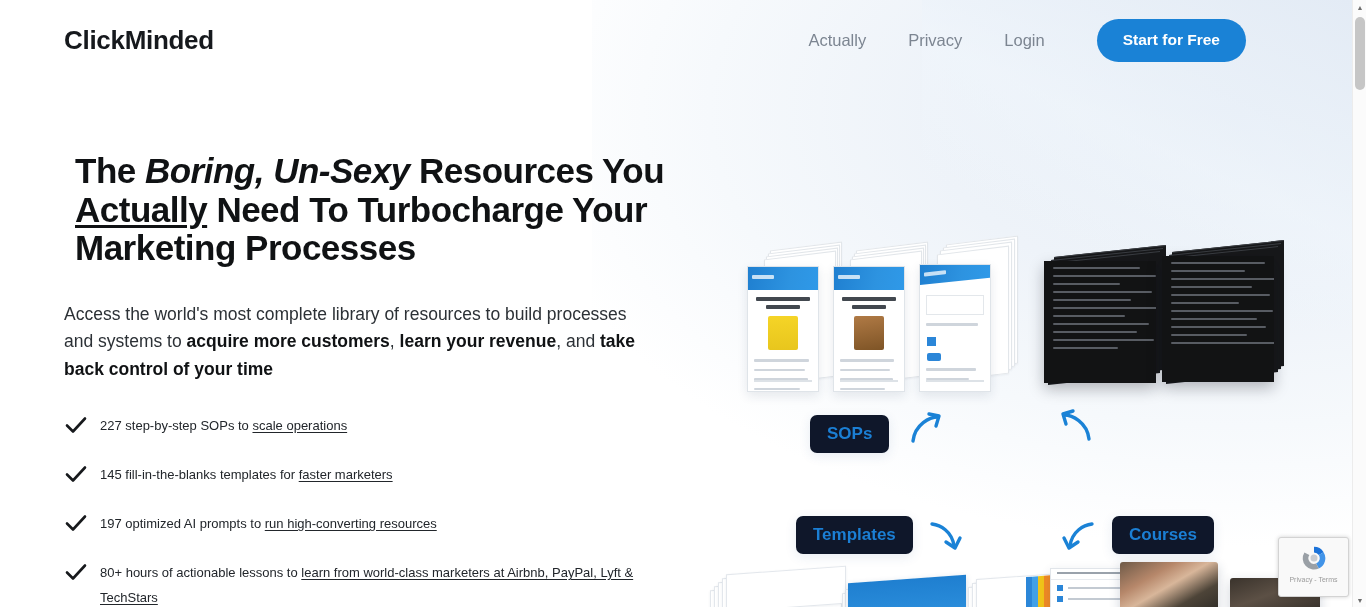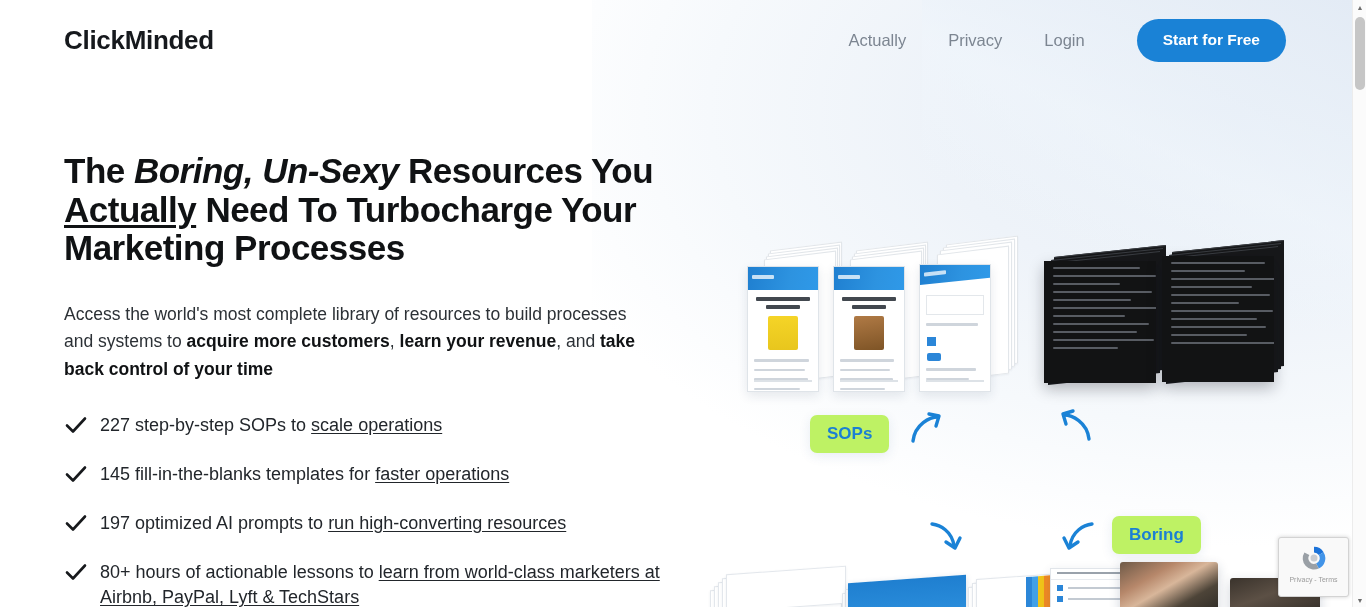--- a/index.html
+++ b/index.html
@@ -29,21 +29,21 @@
     top: 0; right: 14px; width: 430px; height: 330px;
     background: linear-gradient(205deg, #e3ebf5 0%, rgba(240,246,252,0.55) 45%, rgba(255,255,255,0) 72%);
     pointer-events: none;
   }
 
   
   .header {
     position: absolute; top: 0; left: 0;
     width: 1352px; height: 80px;
     display: flex; align-items: center;
-    padding: 0 66px 0 64px;
+    padding: 0 106px 0 64px;
     z-index: 20;
   }
   .logo {
     font-size: 26px; font-weight: 700; color: #16191d;
     letter-spacing: -0.3px;
   }
   .nav {
     margin-left: auto;
     display: flex; align-items: center; gap: 0;
   }
@@ -69,20 +69,21 @@
     left: 64px; top: 152px;
     width: 610px;
     z-index: 10;
   }
   .headline {
     font-size: 35px;
     line-height: 38.5px;
     font-weight: 800;
     color: #101214;
     letter-spacing: -0.5px;
+    margin-left: 11px;
   }
   .headline .ital { font-style: italic; }
   .headline .und  { text-decoration: underline; text-decoration-thickness: 3px; text-underline-offset: 3px; }
 
   .subtext {
     margin-top: 33px;
     font-size: 17.5px;
     line-height: 27.5px;
     color: #2c3136;
     width: 585px;
@@ -95,21 +96,21 @@
     margin-bottom: 24px;
   }
   .check-icon {
     flex: 0 0 auto;
     width: 24px; height: 22px;
     margin-right: 12px; margin-top: 2px;
     color: #17191c;
   }
   .check-icon svg { display: block; }
   .check-text {
-    font-size: 18px;
+    font-size: 13px;
     line-height: 25px;
     color: #22262b;
     max-width: 568px;
   }
   .check-text u { text-decoration: underline; text-underline-offset: 2px; }
 
   
   .illo { position: absolute; left: 700px; top: 90px; width: 640px; height: 517px; z-index: 5; }
 
   
@@ -170,21 +171,21 @@
     overflow: hidden;
   }
   .dark-top i {
     display: block; height: 2px; margin: 6px 9px;
     background: #585c63; border-radius: 1px;
   }
 
   
   .pill {
     position: absolute;
-    background: #bef264;
+    background: #0f172a;
     color: #1b7fd4;
     font-weight: 700;
     font-size: 17px;
     padding: 9px 17px;
     border-radius: 7px;
     box-shadow: 0 3px 12px rgba(40,80,140,0.10);
     white-space: nowrap;
   }
   .arrow { position: absolute; color: #1a82d6; }
   .arrow svg { display: block; }
@@ -299,21 +300,21 @@
         </span>
         <span class="check-text"><span>227 step-by-step SOPs to </span><u>scale operations</u></span>
       </li>
 
       <li class="check-item">
         <span class="check-icon">
           <svg width="24" height="20" viewBox="0 0 24 20" fill="none">
             <path d="M3 10.5 L9 16.5 L21 3.5" stroke="currentColor" stroke-width="2.6" stroke-linecap="round" stroke-linejoin="round"></path>
           </svg>
         </span>
-        <span class="check-text"><span>145 fill-in-the-blanks templates for </span><u>faster operations</u></span>
+        <span class="check-text"><span>145 fill-in-the-blanks templates for </span><u>faster marketers</u></span>
       </li>
 
       <li class="check-item">
         <span class="check-icon">
           <svg width="24" height="20" viewBox="0 0 24 20" fill="none">
             <path d="M3 10.5 L9 16.5 L21 3.5" stroke="currentColor" stroke-width="2.6" stroke-linecap="round" stroke-linejoin="round"></path>
           </svg>
         </span>
         <span class="check-text"><span>197 optimized AI prompts to </span><u>run high-converting resources</u></span>
       </li>
@@ -439,21 +440,22 @@
         <path d="M21 4 L31 6 L28 16" stroke="#1a82d6" stroke-width="3.4" stroke-linecap="round" stroke-linejoin="round" fill="none"></path>
       </svg>
     </div>
     <div class="arrow" style="left:356px; top:316px;">
       <svg width="38" height="38" viewBox="0 0 38 38" fill="none">
         <path d="M33 33 C31 16, 16 9, 8 9" stroke="#1a82d6" stroke-width="3.4" stroke-linecap="round"></path>
         <path d="M17 5 L7 8 L10 18" stroke="#1a82d6" stroke-width="3.4" stroke-linecap="round" stroke-linejoin="round" fill="none"></path>
       </svg>
     </div>
 
-    <div class="pill" style="left:412px; top:426px;">Boring</div>
+    <div class="pill" style="left:96px; top:426px;">Templates</div>
+    <div class="pill" style="left:412px; top:426px;">Courses</div>
 
     <div class="arrow" style="left:228px; top:428px;">
       <svg width="36" height="36" viewBox="0 0 36 36" fill="none">
         <path d="M4 6 C12 7, 24 13, 26 28" stroke="#1a82d6" stroke-width="3.4" stroke-linecap="round"></path>
         <path d="M18 24 L27 30 L32 20" stroke="#1a82d6" stroke-width="3.4" stroke-linecap="round" stroke-linejoin="round" fill="none"></path>
       </svg>
     </div>
     <div class="arrow" style="left:360px; top:428px;">
       <svg width="36" height="36" viewBox="0 0 36 36" fill="none">
         <path d="M32 6 C24 7, 12 13, 10 28" stroke="#1a82d6" stroke-width="3.4" stroke-linecap="round"></path>

